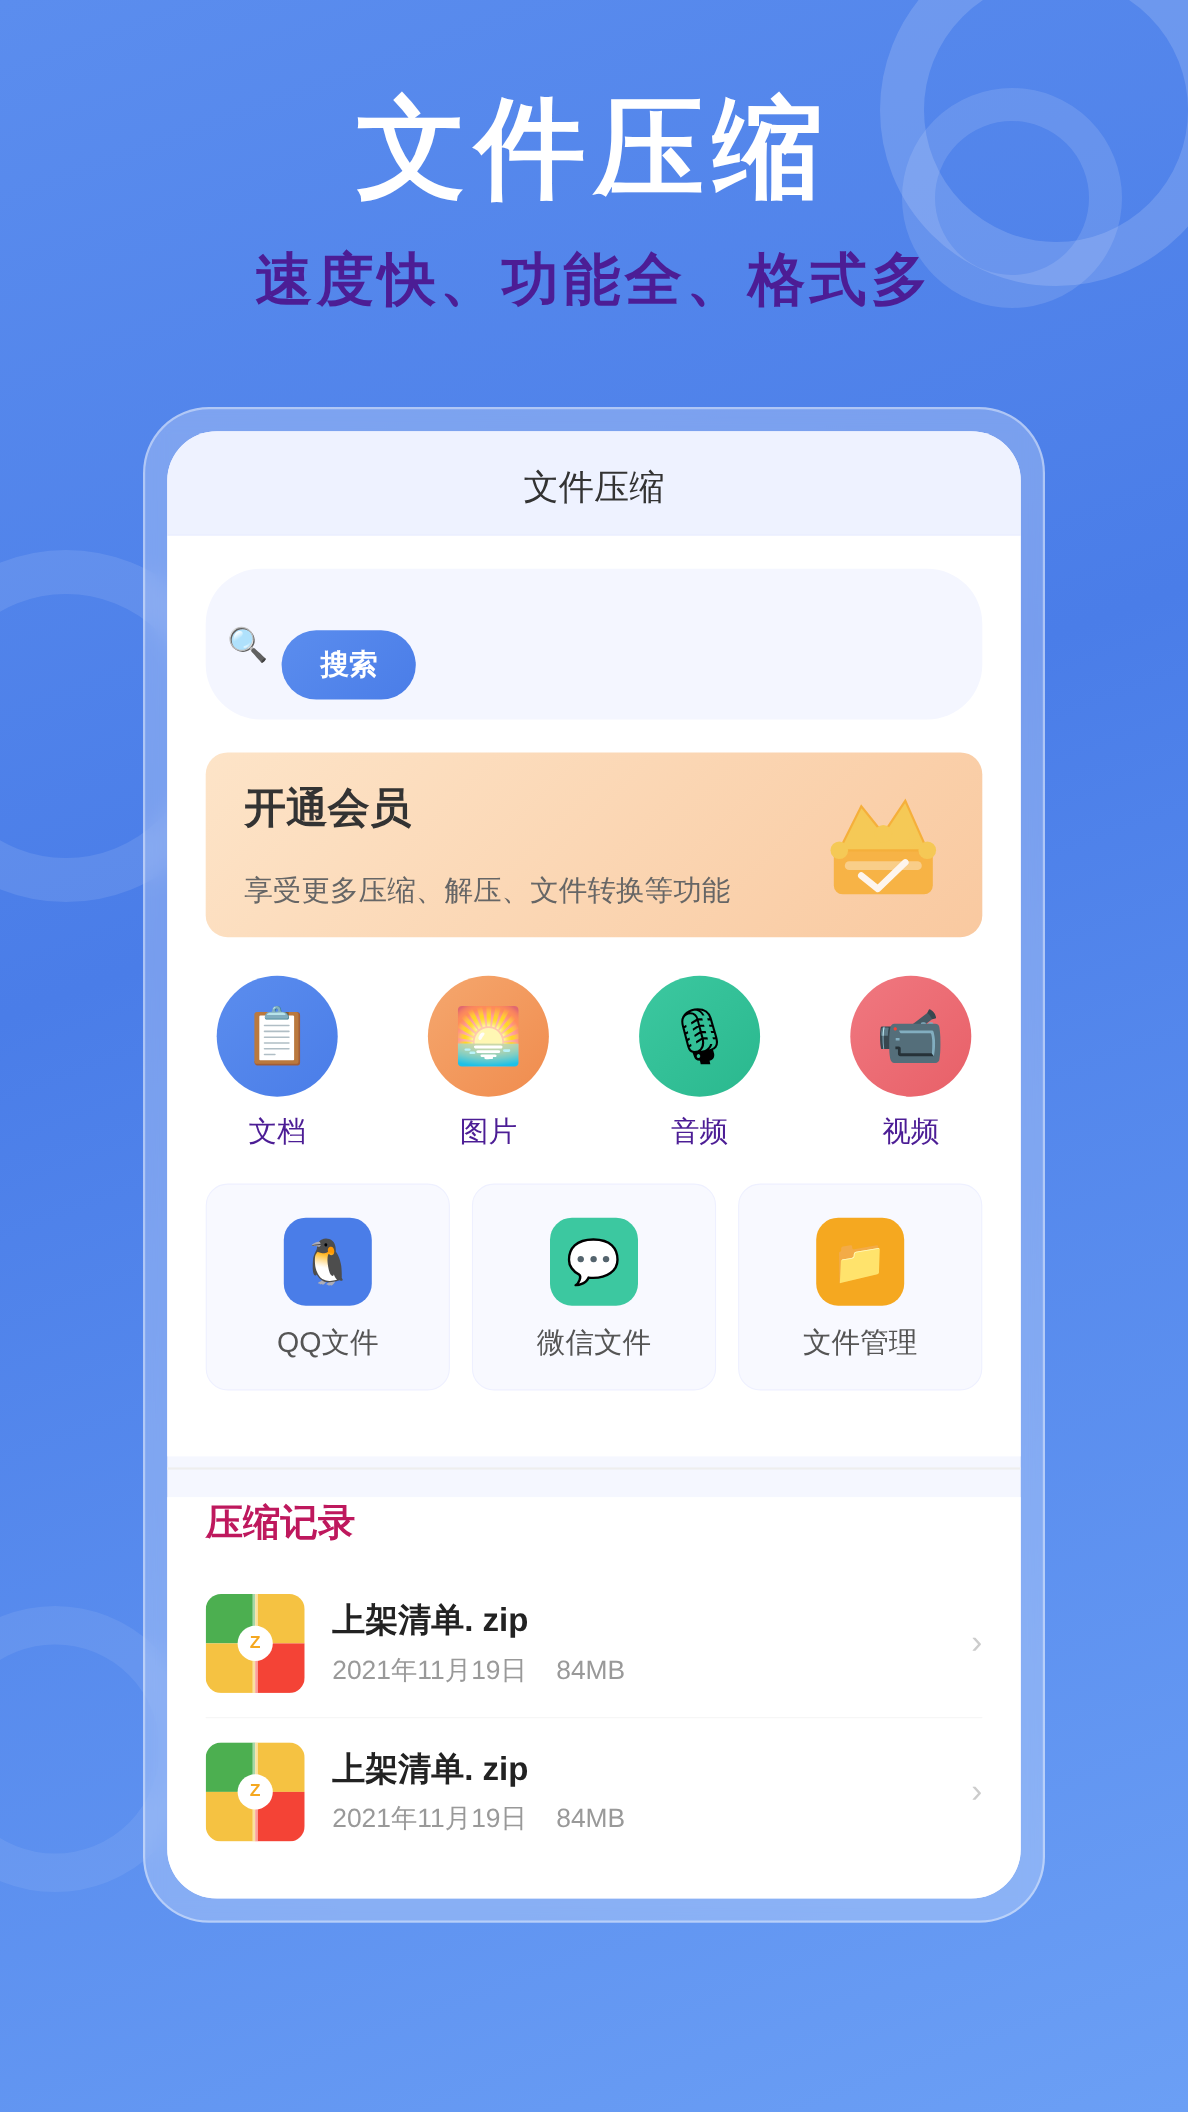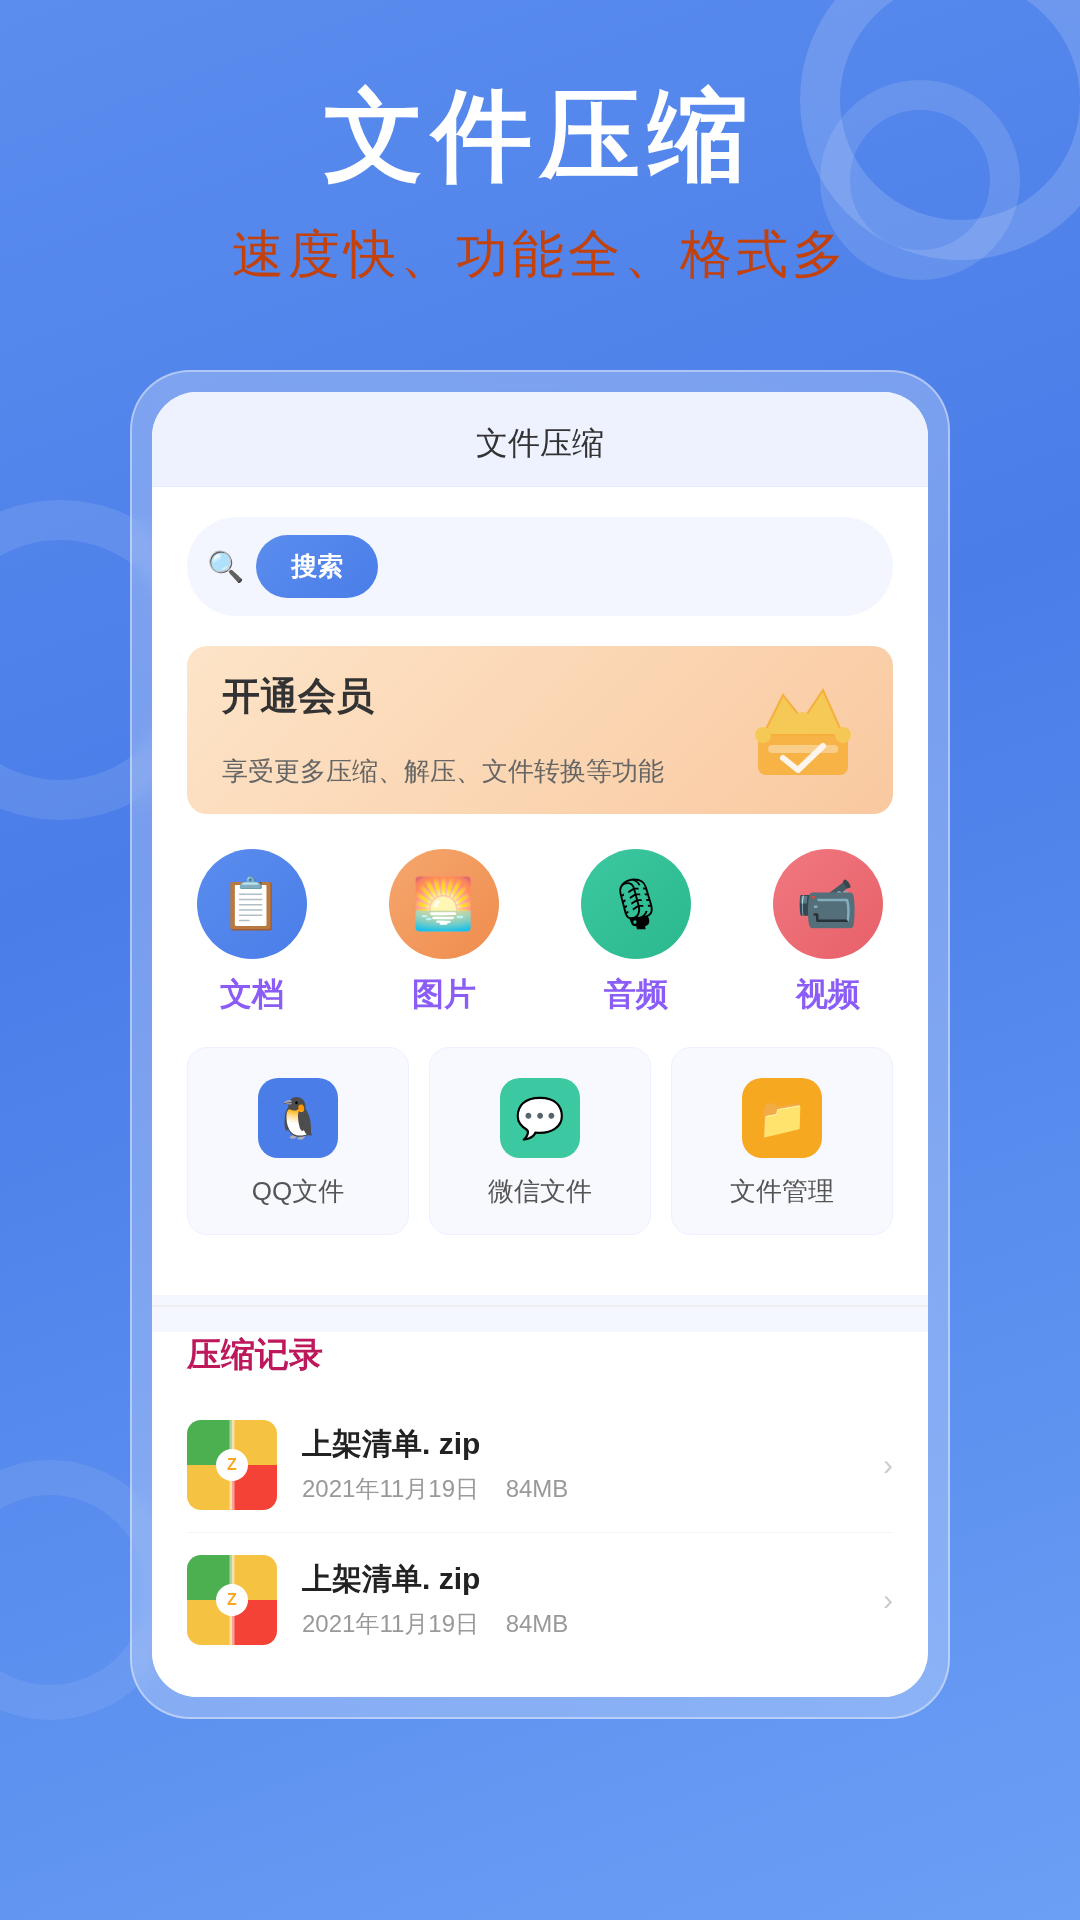--- a/index.html
+++ b/index.html
@@ -63,22 +63,22 @@
     .main-title {
       font-size: 100px;
       font-weight: 800;
       color: white;
       letter-spacing: 8px;
       line-height: 1.1;
       margin-bottom: 30px;
     }
     .sub-title {
       font-size: 52px;
-      font-weight: 400;
-      color: #c2410c;
+      font-weight: 700;
+      color: #4c1d95;
       letter-spacing: 4px;
     }
 
     
     .phone-mockup {
       margin: 40px auto 0;
       width: 820px;
       background: rgba(255,255,255,0.25);
       border-radius: 60px;
       padding: 20px;
@@ -135,20 +135,21 @@
     .search-button {
       background: linear-gradient(135deg, #5b8dee, #4a7de8);
       color: white;
       border: none;
       border-radius: 50px;
       padding: 14px 35px;
       font-size: 26px;
       font-weight: 600;
       cursor: pointer;
       flex-shrink: 0;
+      margin-top: 38px;
     }
 
     
     .vip-banner {
       background: linear-gradient(135deg, #fde4c8 0%, #f9c9a0 100%);
       border-radius: 20px;
       padding: 25px 35px;
       margin-bottom: 35px;
       position: relative;
       overflow: hidden;
@@ -192,23 +193,22 @@
     .category-circle {
       width: 110px;
       height: 110px;
       border-radius: 50%;
       display: flex;
       align-items: center;
       justify-content: center;
       font-size: 48px;
     }
     .category-label {
-      font-size: 32px;
-      color: #8b5cf6;
-      font-weight: bold;
+      font-size: 26px;
+      color: #4c1d95;
     }
     .cat-blue { background: linear-gradient(135deg, #5b8dee, #4a7de8); }
     .cat-orange { background: linear-gradient(135deg, #f5a76e, #f08c4e); }
     .cat-teal { background: linear-gradient(135deg, #3cc8a0, #2ab88e); }
     .cat-pink { background: linear-gradient(135deg, #f07880, #e86068); }
 
     
     .quick-grid {
       display: flex;
       gap: 20px;

